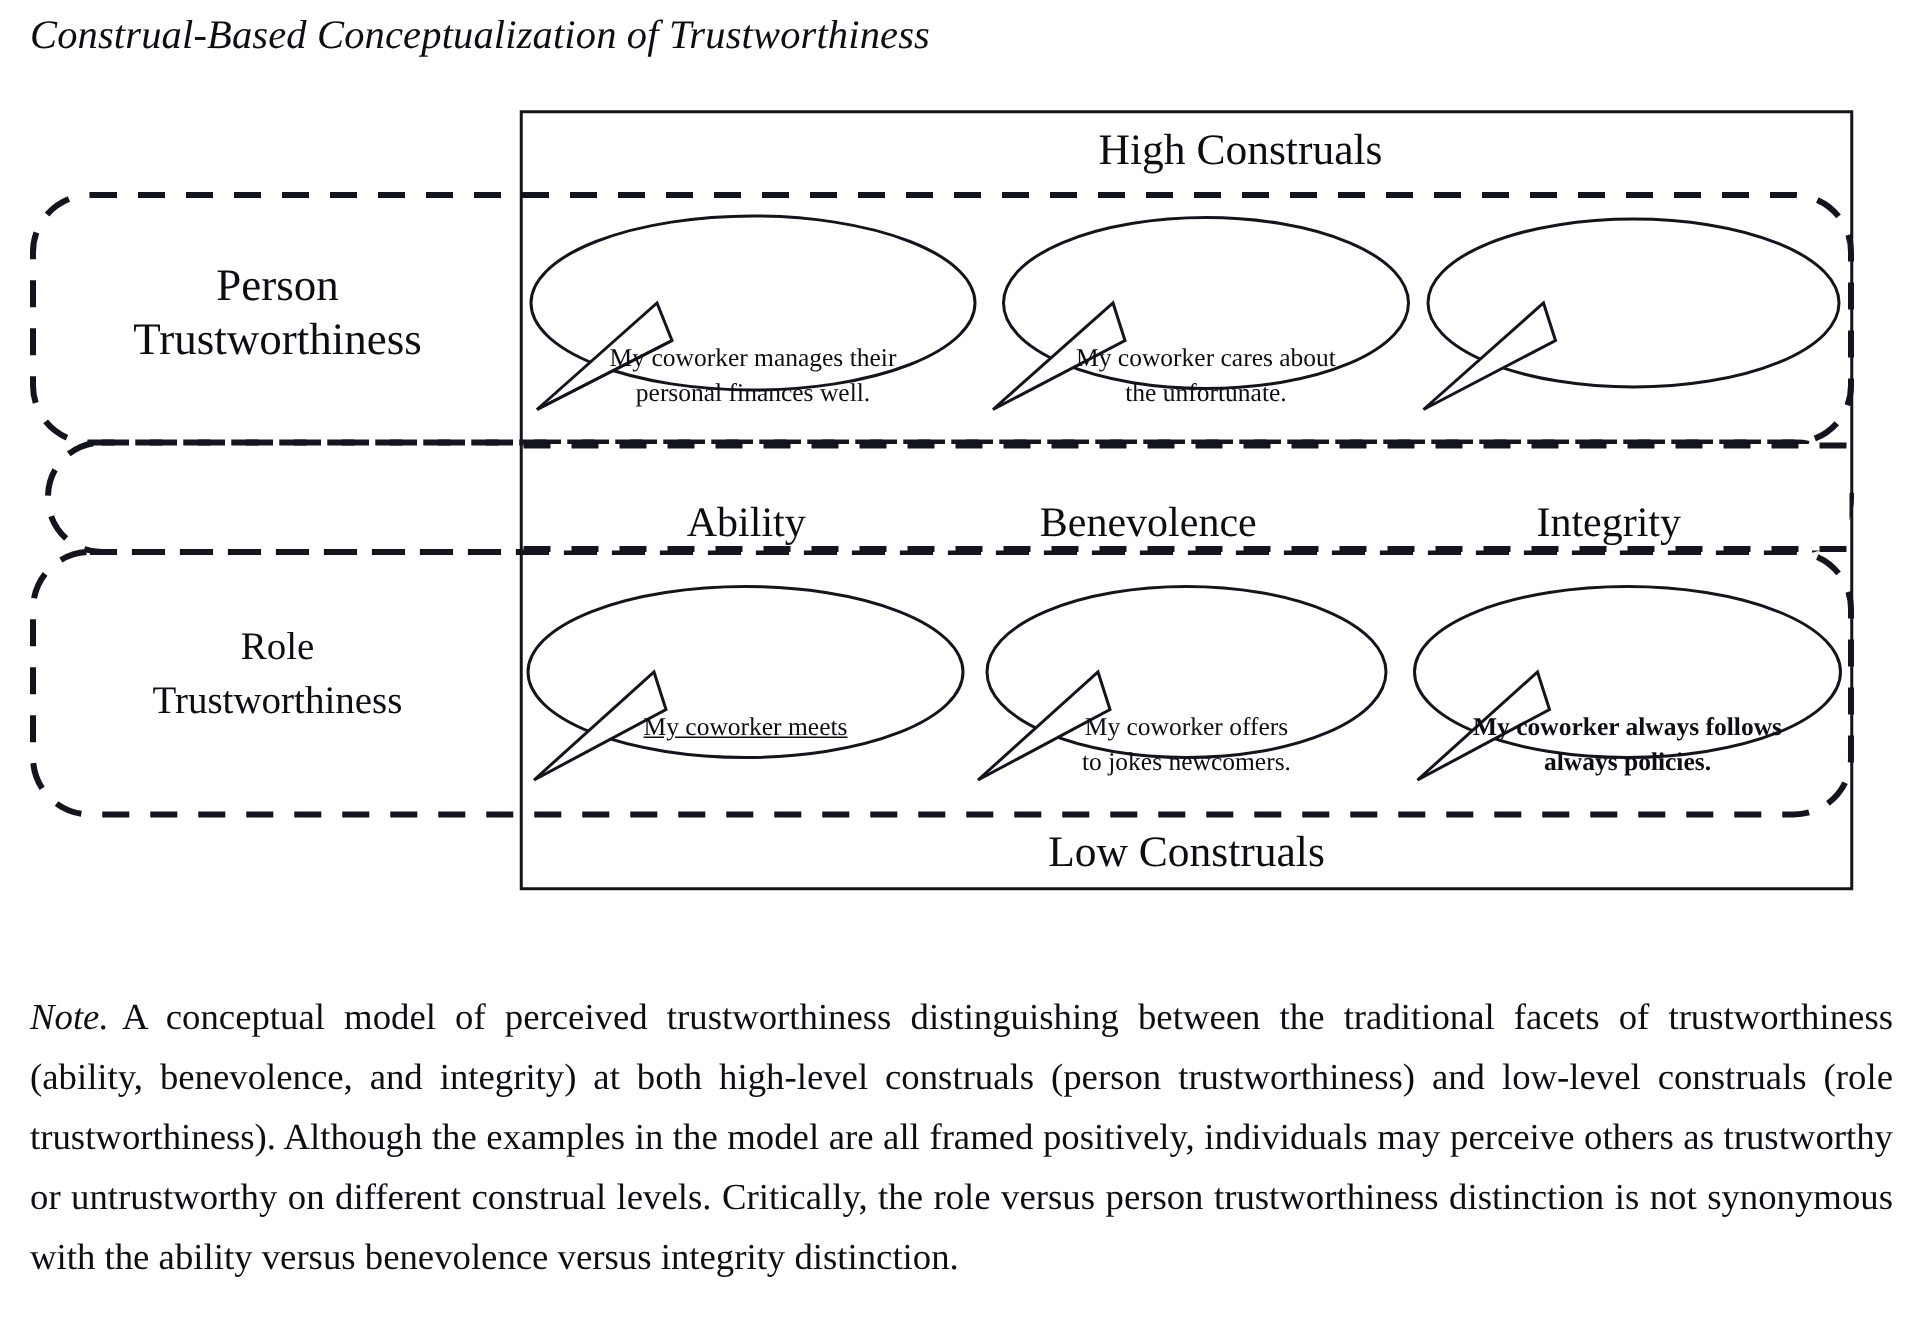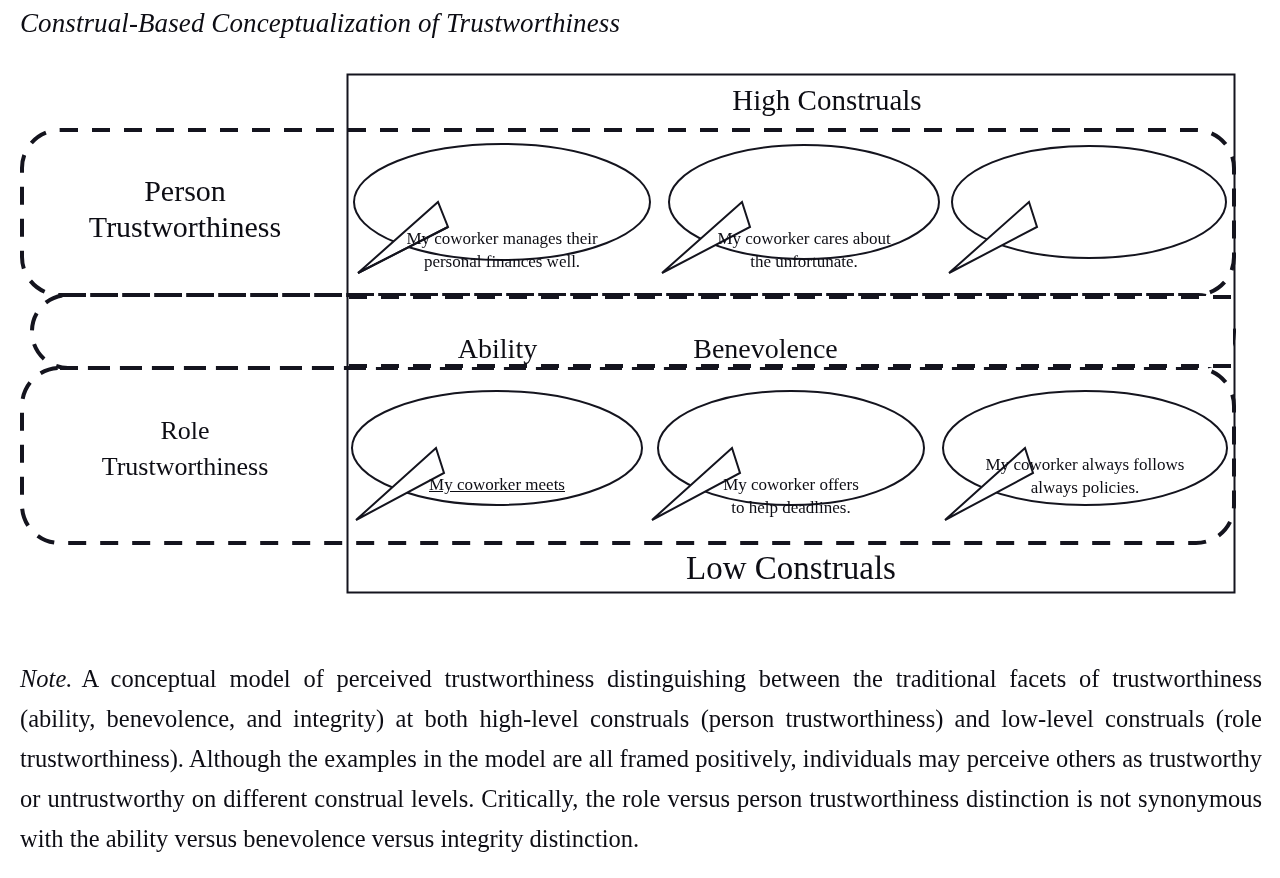--- a/index.html
+++ b/index.html
@@ -53,21 +53,21 @@
     left: 347px;
     top: 22px;
     width: 960px;
     font-size: 29px;
     line-height: 36px;
   }
   #label-low-construals {
     left: 347px;
     top: 490px;
     width: 888px;
-    font-size: 33px;
+    font-size: 29px;
     line-height: 36px;
   }
   #label-person-trustworthiness {
     left: 40px;
     top: 113px;
     width: 290px;
     font-size: 30px;
     line-height: 36px;
   }
   #label-role-trustworthiness {
@@ -180,36 +180,37 @@
     <div>Trustworthiness</div>
   </div>
 
   <div class="dlabel" id="label-role-trustworthiness">
     <div>Role</div>
     <div>Trustworthiness</div>
   </div>
 
   <div class="facet" id="facet-ability">Ability</div>
   <div class="facet" id="facet-benevolence">Benevolence</div>
+  <div class="facet" id="facet-integrity">Integrity</div>
 
   <div class="bubble-text" style="left:377px; top:119px;">
     <div>My coworker manages their</div>
     <div>personal finances well.</div>
   </div>
   <div class="bubble-text" style="left:679px; top:119px;">
     <div>My coworker cares about</div>
     <div>the unfortunate.</div>
   </div>
 
   <div class="bubble-text" style="left:372px; top:365px;text-decoration:underline;">
     <div>My coworker meets</div>
   </div>
   <div class="bubble-text" style="left:666px; top:365px;">
     <div>My coworker offers</div>
-    <div>to help deadlines.</div>
-  </div>
-  <div class="bubble-text" style="left:960px; top:345px;">
+    <div>to jokes newcomers.</div>
+  </div>
+  <div class="bubble-text" style="left:960px; top:365px;font-weight:bold;">
     <div>My coworker always follows</div>
     <div>always policies.</div>
   </div>
 </div>
 
 <p id="note"><span class="note-label">Note.</span><span class="note-gap"></span><span>A conceptual model of perceived trustworthiness distinguishing between the traditional facets of trustworthiness (ability, benevolence, and integrity) at both high-level construals (person trustworthiness) and low-level construals (role trustworthiness). Although the examples in the model are all framed positively, individuals may perceive others as trustworthy or untrustworthy on different construal levels. Critically, the role versus person trustworthiness distinction is not synonymous with the ability versus benevolence versus integrity distinction.</span></p>
 
 </body></html>

